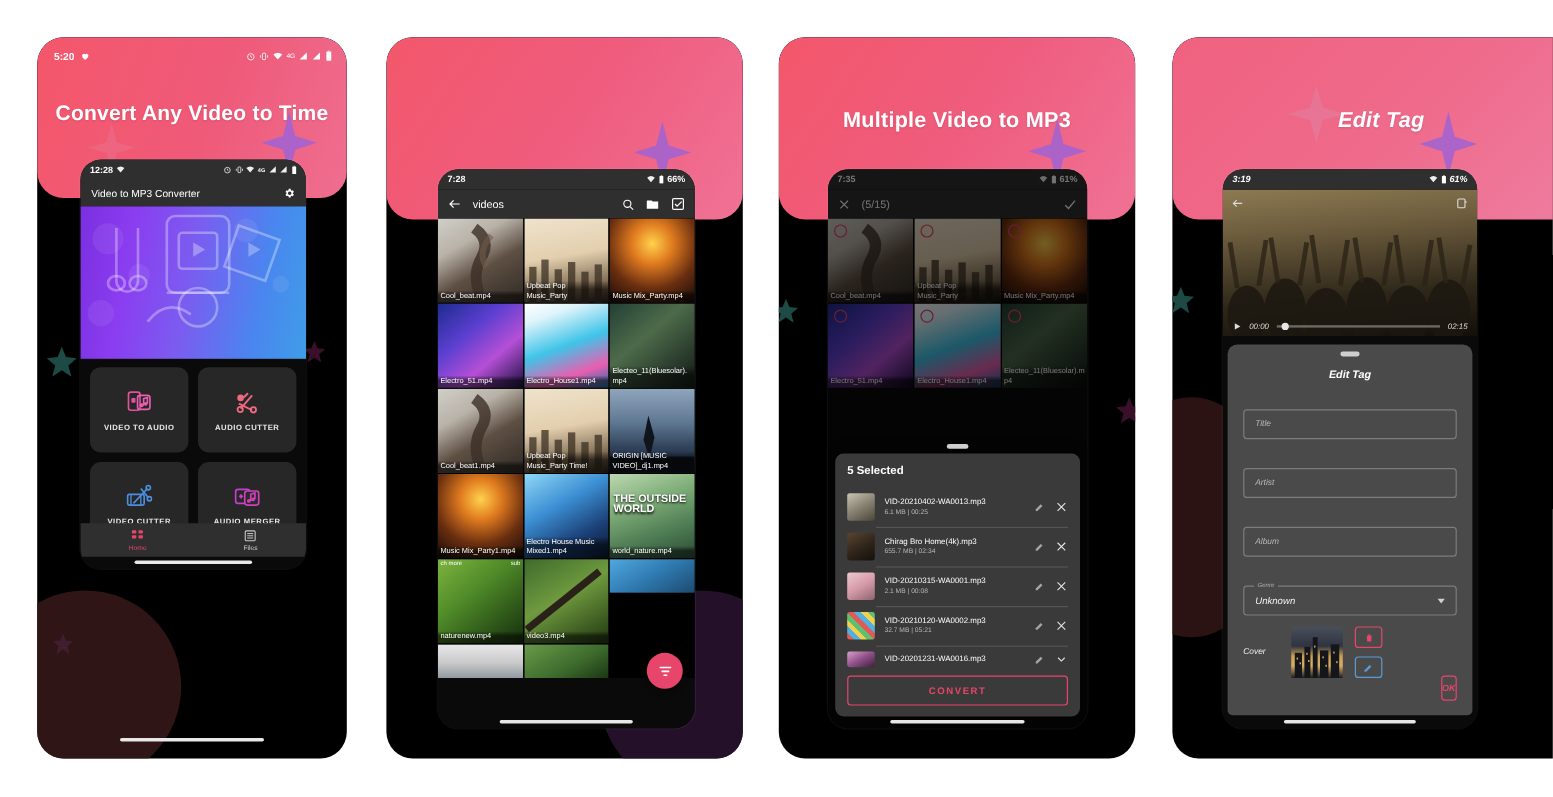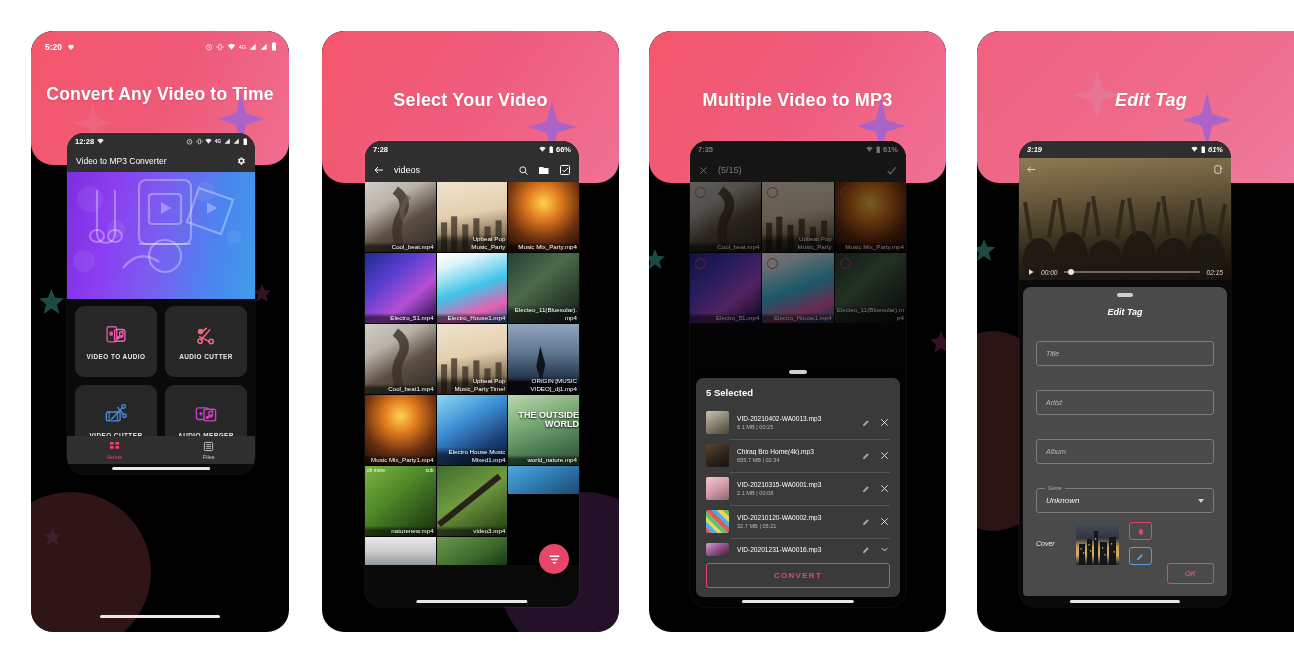--- a/index.html
+++ b/index.html
@@ -102,21 +102,21 @@
   }
   .nav-item { display:flex; flex-direction:column; align-items:center; gap:2px; }
   .nav-label { font-size:5.6px; }
 
   
   .vg-appbar {
     height: 24px; background:#2f2f2f; display:flex; align-items:center;
     padding: 0 8px; gap:9px; color:#fff; font-size:9px;
   }
   .vg-appbar .spacer { flex:1; }
-  .vgrid { display:grid; grid-template-columns:repeat(3,1fr); gap:1px; background:#000;text-align:right; }
+  .vgrid { display:grid; grid-template-columns:repeat(3,1fr); gap:1px; background:#000; }
   .vcell { position:relative; height:70px; overflow:hidden; background:#181818; }
   .vcell .thumb { position:absolute; inset:0; }
   .vcell .vname {
     position:absolute; left:0; right:0; bottom:0; padding:1px 2px 2px 2px;
     color:#fff; font-size:6.2px; line-height:1.18;
     background: linear-gradient(transparent, rgba(0,0,0,.55) 40%);
     word-break: break-word;
   }
   .vsel {
     position:absolute; top:5px; left:5px; width:11px; height:11px;
@@ -185,21 +185,21 @@
   .caret { width:0;height:0;border-left:3.5px solid transparent;border-right:3.5px solid transparent;border-top:4px solid #d0d0d0;margin-left:auto; }
   .cover-row { display:flex; align-items:center; gap:10px; margin-top:4px; }
   .cover-label { color:#ededed; font-size:7px; width:30px; }
   .cover-img { width:43px; height:43px; overflow:hidden; border-radius:1px; }
   .cover-btns { display:flex; flex-direction:column; gap:7px; }
   .cbtn { width:23px; height:18px; border-radius:3px; display:flex; align-items:center; justify-content:center; }
   .cbtn.del { border:1px solid #e8456b; }
   .cbtn.edit { border:1px solid #5b9bd5; }
   .ok-btn {
     position:absolute; right:13px; bottom:12px; border:1px solid #e8456b; border-radius:3px;
-    color:#e8456b; font-size:7.5px; font-weight:bold; padding:5px 17px;
+    color:#e8456b; font-size:7.5px; font-weight:bold; padding:5px 0;
   }
 </style>
 </head>
 <body>
 
 <div class="stage">
 
   <div class="panel p1" style="left:31px;">
     <div class="banner b1">
       <div class="spark" style="color:#e96f8a;left:42px;top:72px;width:40px;height:40px;opacity:.55;"></div>
@@ -372,21 +372,20 @@
         </div>
       </div>
       <div class="home-indicator"></div>
     </div>
     <div style="position:absolute;left:69px;bottom:14px;width:120px;height:3px;border-radius:2px;background:#e8e8e8;"></div>
   </div>
 
   <div class="panel p2" style="left:322px;">
     <div class="banner b2">
       <div class="spark" style="color:#a463cf;left:206px;top:70px;width:48px;height:52px;opacity:.9;"></div>
-      <div class="banner-title">Select Your Video</div>
     </div>
     <div class="spark5" style="color:#5a2a85;left:176px;top:480px;width:22px;height:22px;"></div>
     <div style="position:absolute;right:-50px;bottom:-30px;width:170px;height:170px;border-radius:50%;background:#2a1430;opacity:.85;"></div>
 
     <div class="phone" style="left:43px;top:110px;width:214px;height:466px;">
       <div class="statusbar">
         <span>7:28</span>
         <span class="sb-right">
           <svg class="sb-ic" viewBox="0 0 24 24">
               <path fill="#fff" d="M12 20 1 7a17 17 0 0 1 22 0z"></path>

